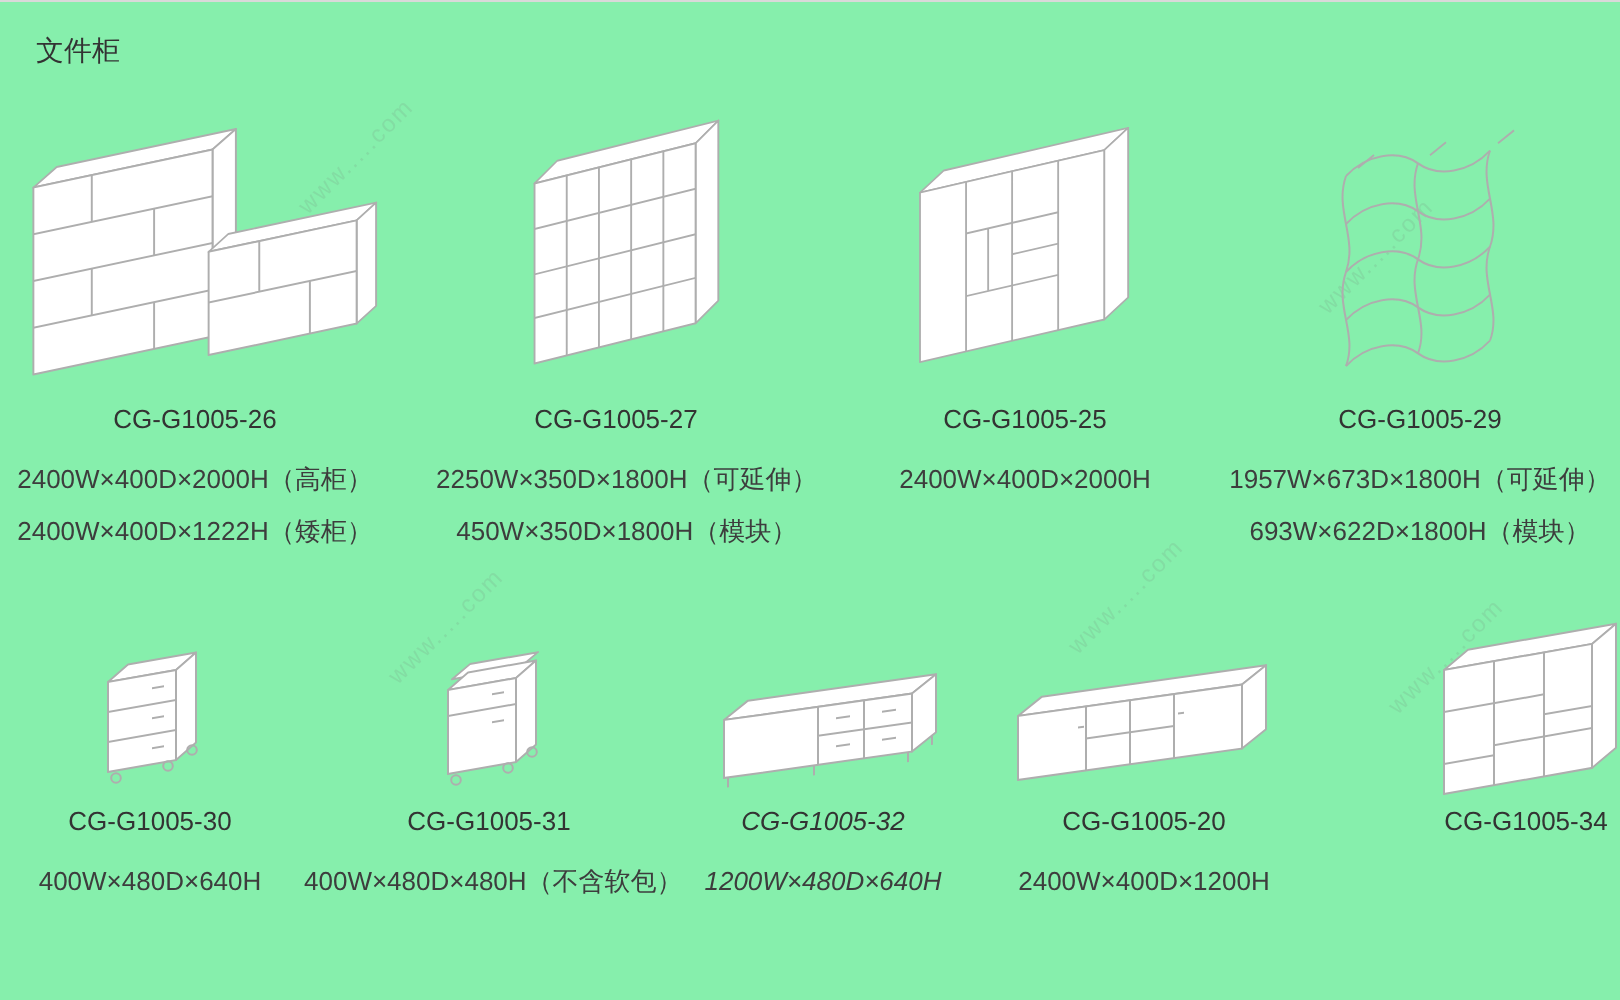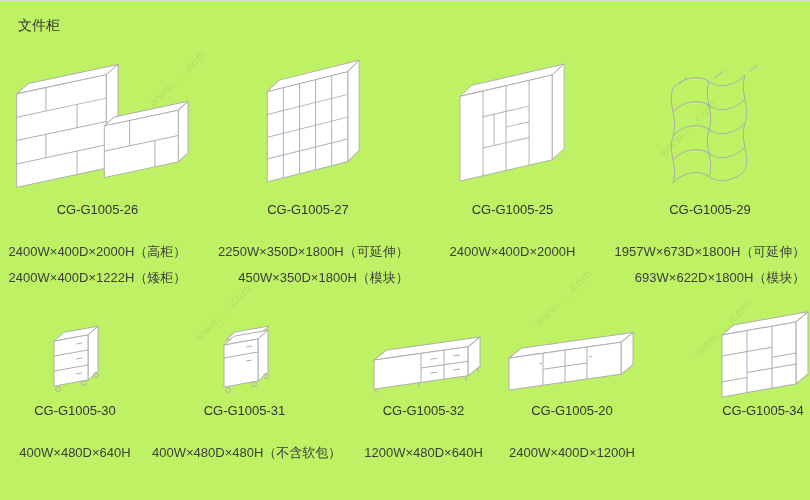--- a/index.html
+++ b/index.html
@@ -1,25 +1,25 @@
 <!DOCTYPE html>
 <html><head>
 <meta charset="utf-8">
 <style>
   * { margin:0; padding:0; box-sizing:border-box; }
   html,body { background:#fff; }
   body { font-family:"Liberation Sans","DejaVu Sans",sans-serif; }
-  .page { position:relative; width:810px; height:500px; background:#bef264; overflow:hidden; border-top:1px solid #d9d9d9; }
+  .page { position:relative; width:810px; height:500px; background:#86efac; overflow:hidden; border-top:1px solid #d9d9d9; }
   .title { position:absolute; left:18px; top:16px; font-size:14px; color:#333; }
   .card { position:absolute; text-align:center; }
   .art { display:flex; align-items:flex-end; justify-content:center; }
   .r1 .art { height:152px; }
   .r2 .art { height:80px; }
   .code { font-size:13px; color:#333; margin-top:4px; }
-  .specs { margin-top:22px; display:inline-block; text-align:right; }
+  .specs { margin-top:10px; display:inline-block; text-align:center; }
   .spec { font-size:13px; color:#3d3d3d; line-height:26px; white-space:nowrap; }
   .wm { position:absolute; color:rgba(110,110,110,0.14); font-size:12px; letter-spacing:1px;
         transform:rotate(-45deg); pointer-events:none; white-space:nowrap; }
   svg { display:block; }
   svg path, svg rect, svg circle, svg line { stroke:#aeaeae; fill:none; stroke-width:1; stroke-linejoin:round; }
   svg .f { fill:#ffffff; }
 </style>
 </head>
 <body>
 
@@ -155,21 +155,21 @@
         <circle cx="64" cy="65" r="2.4"></circle>
         <circle cx="76" cy="57" r="2.4"></circle>
       </svg>
     </div>
     <div class="code">CG-G1005-31</div>
     <div class="specs">
       <div class="spec">400W×480D×480H（不含软包）</div>
     </div>
   </div>
 
-  <div class="card r2" style="left:356px; top:318px; width:135px;">
+  <div class="card r2" style="left:344px; top:318px; width:135px;font-style:italic;">
     <div class="art">
       <svg width="135" height="77" viewBox="0 0 135 77">
         <g transform="translate(18,38) skewY(-8)">
           <path class="f" d="M0,0 L94,0 L106,-8 L12,-8 Z"></path>
           <path class="f" d="M94,0 L106,-8 L106,21 L94,29 Z"></path>
           <rect class="f" x="0" y="0" width="94" height="29"></rect>
           <path d="M47,0 V29 M70,0 V29 M47,14.5 H94"></path>
           <path d="M56,7 H63 M79,7 H86 M56,21 H63 M79,21 H86"></path>
           <path d="M2,29 V34 M45,29 V34 M92,29 V34 M104,22 V27"></path>
         </g>

